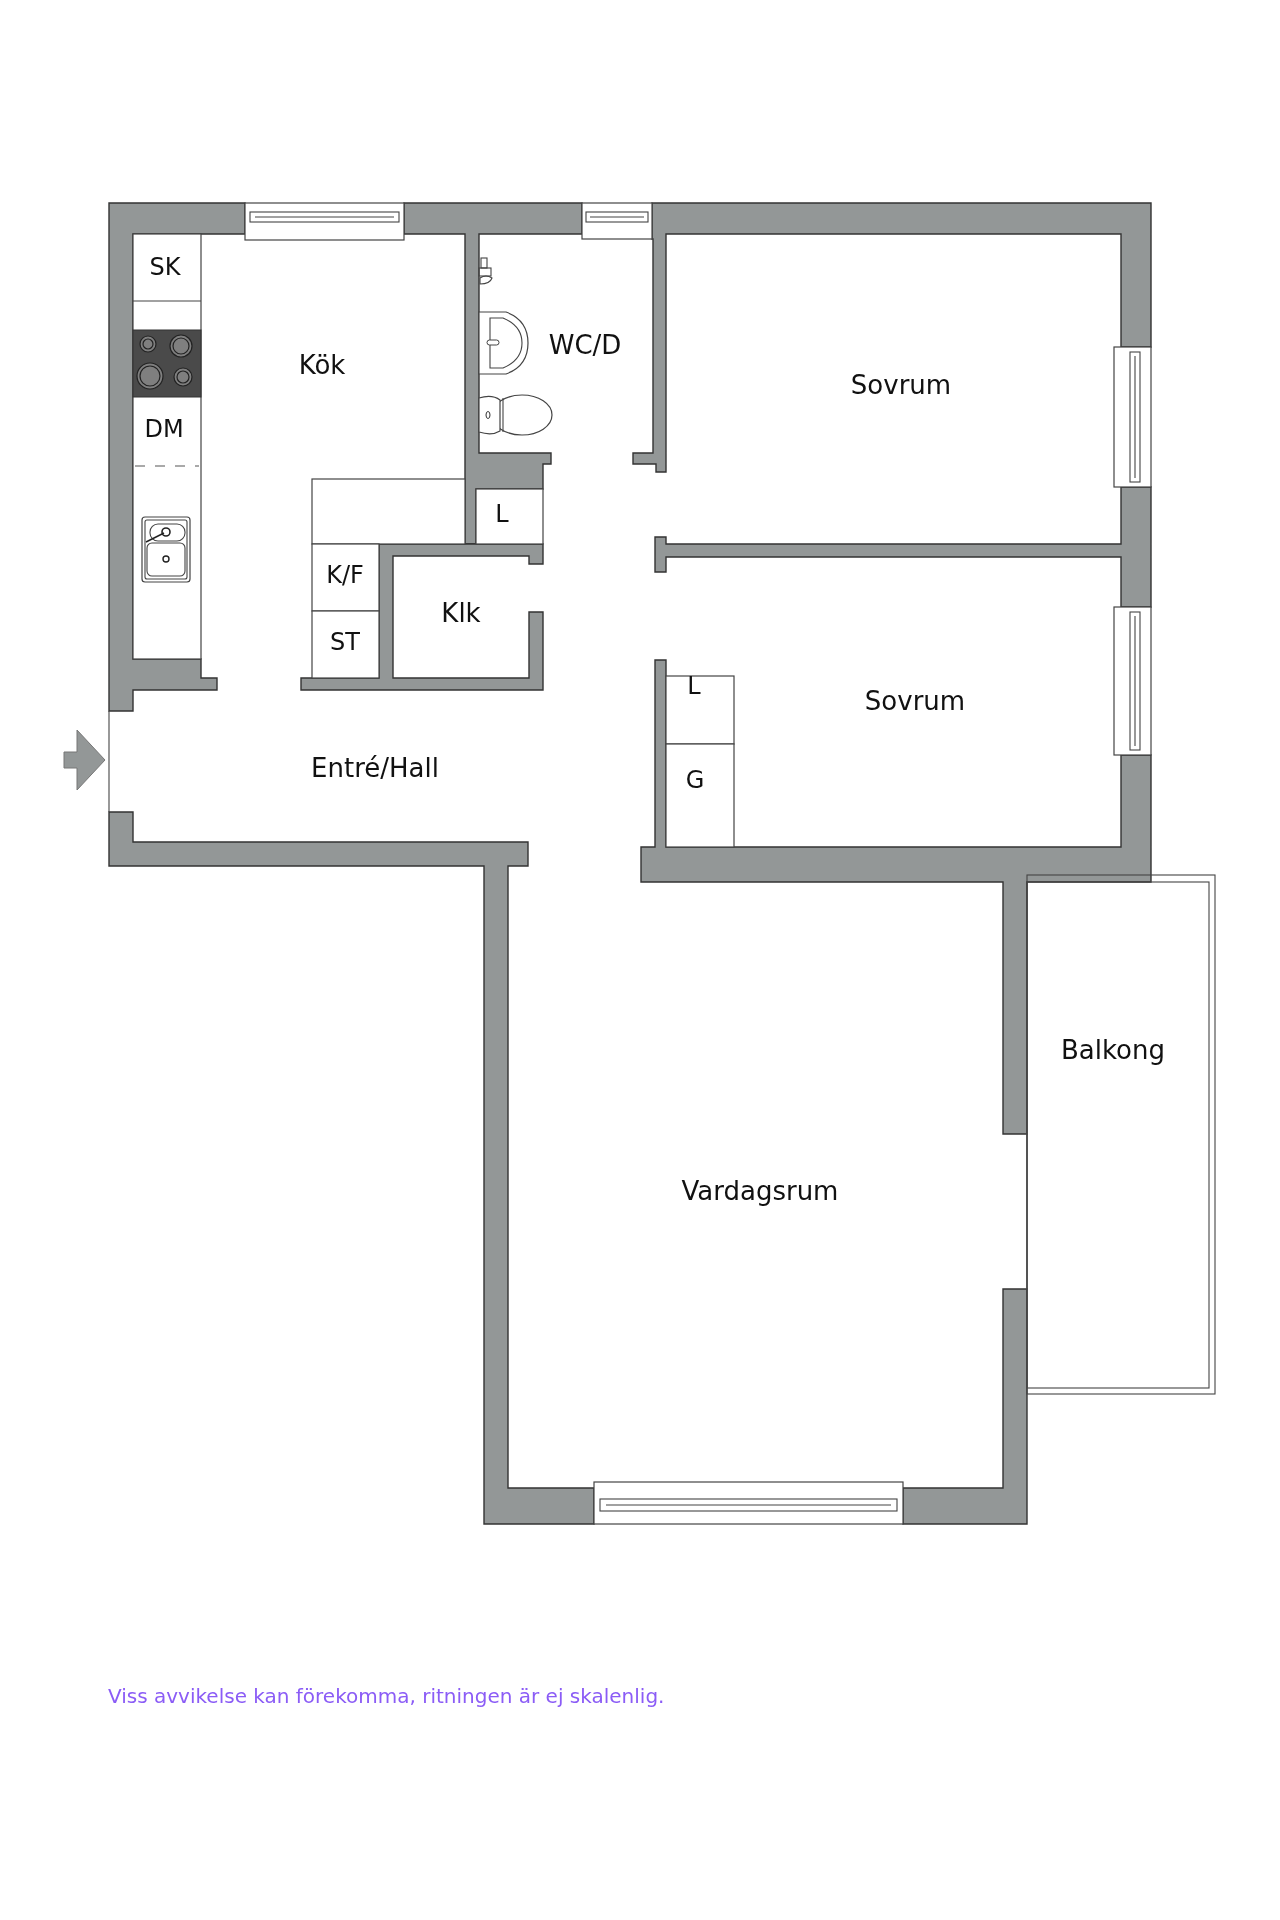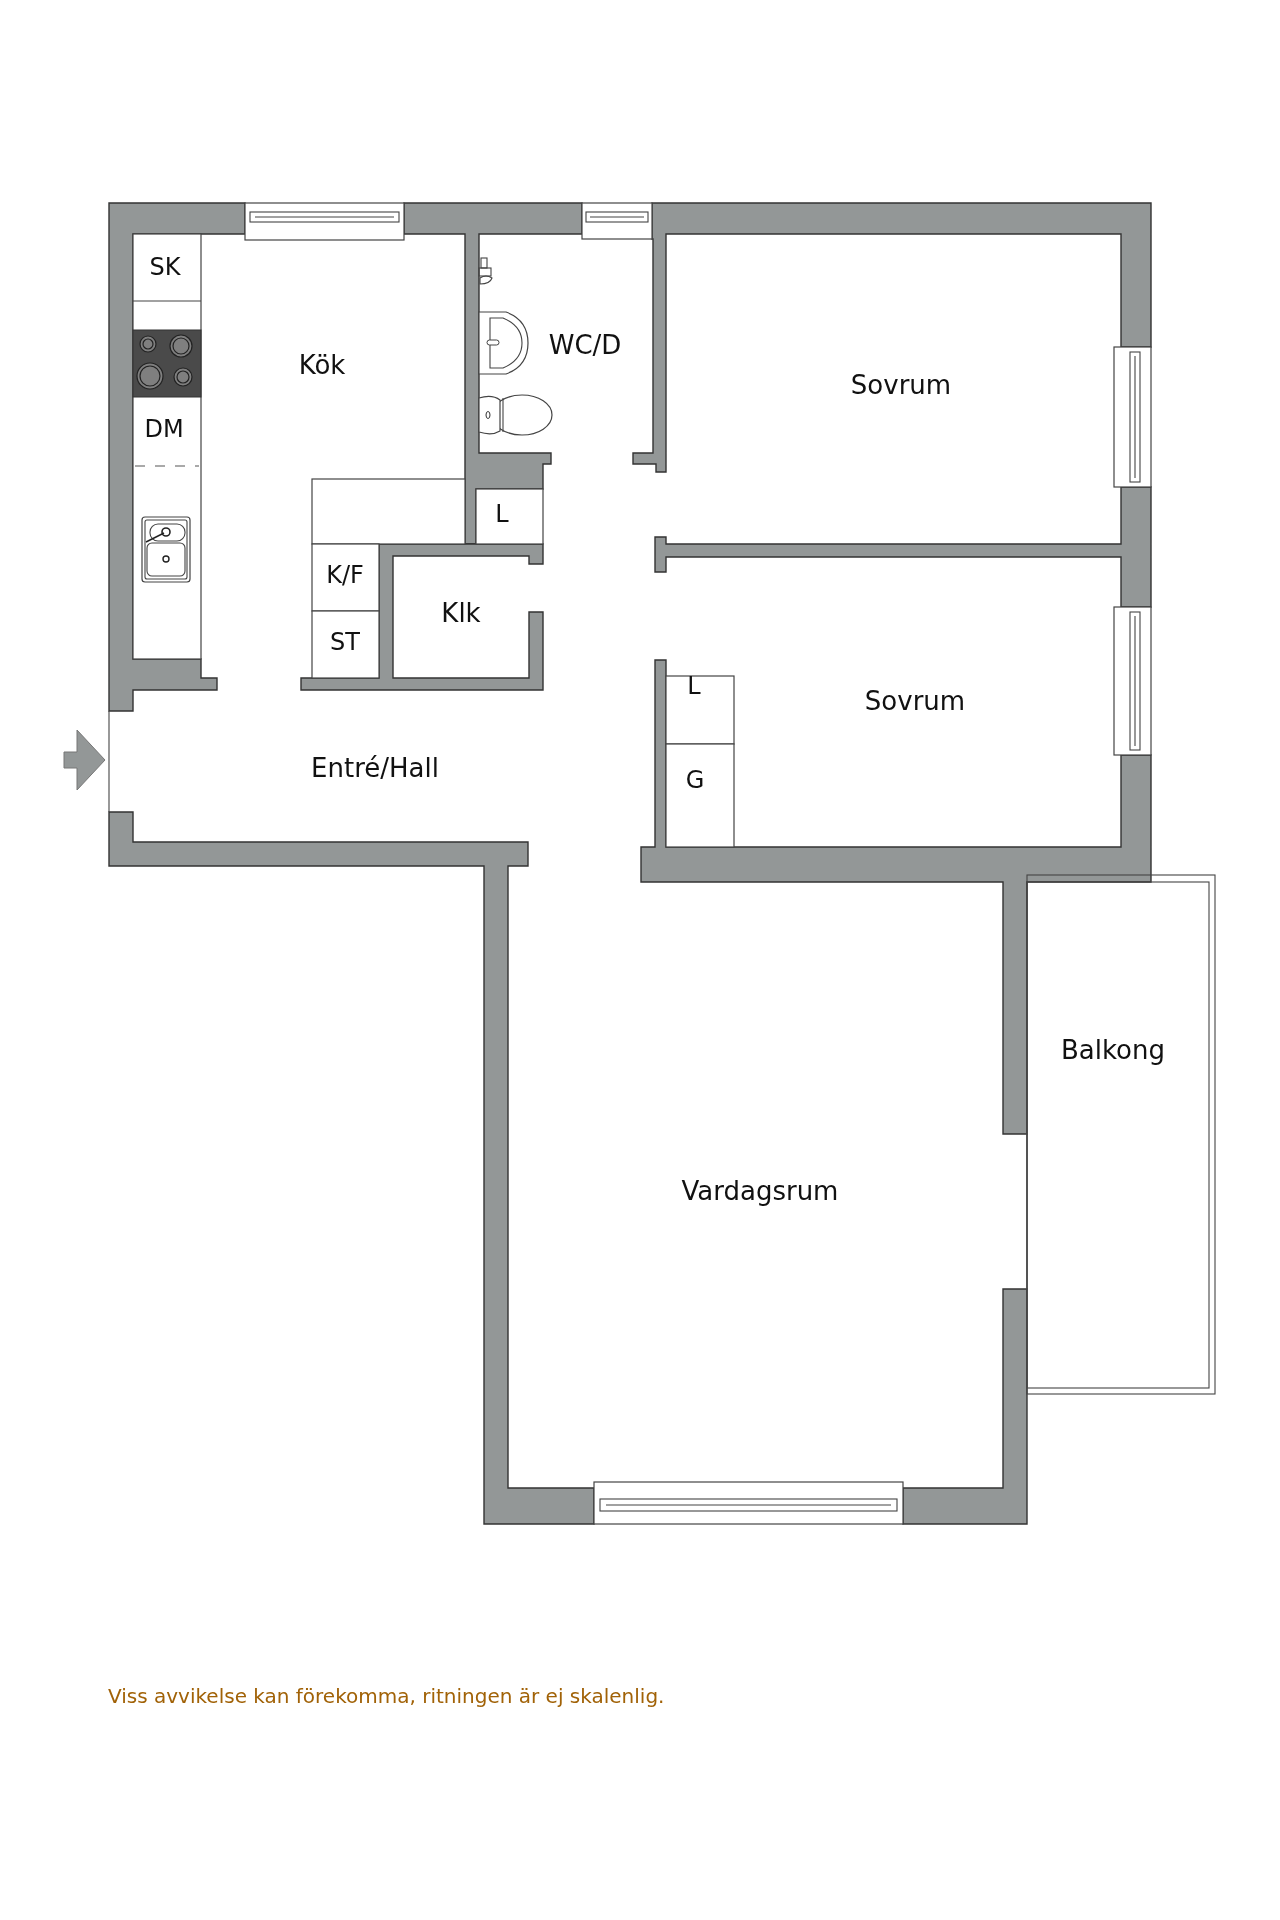--- a/index.html
+++ b/index.html
@@ -7,21 +7,21 @@
   #plan { position: absolute; left: 0; top: 0; width: 1280px; height: 1920px; }
   .wall { fill: #939797; stroke: #333333; stroke-width: 1.4; }
   .fixture { fill: #ffffff; stroke: #444444; stroke-width: 1.2; }
   .thin { fill: none; stroke: #444444; stroke-width: 1.1; }
   .win { fill: #ffffff; stroke: #444444; stroke-width: 1.2; }
   .stove { fill: #4a4a4a; stroke: #333; stroke-width: 1; }
   .burner { fill: #7f7f7f; stroke: #222; stroke-width: 1.2; }
   .lbl { font-family: "DejaVu Sans", sans-serif; font-size: 26px; fill: #111111; text-anchor: middle; dominant-baseline: middle; }
   .lbl-sm { font-family: "DejaVu Sans", sans-serif; font-size: 24px; fill: #111111; text-anchor: middle; dominant-baseline: middle; }
   .arrow { fill: #939797; stroke: #777; stroke-width: 1; }
-  #disclaimer { position: absolute; left: 108px; top: 1684px; font-family: "DejaVu Sans", sans-serif; font-size: 20px; color: #a16207; white-space: nowrap; }
+  #disclaimer { position: absolute; left: 108px; top: 1684px; font-family: "DejaVu Sans", sans-serif; font-size: 20px; color: #8b5cf6; white-space: nowrap; }
 </style>
 </head>
 <body>
 
 <svg id="plan" viewBox="0 0 1280 1920" xmlns="http://www.w3.org/2000/svg">
 
   <g>
 
     <polygon class="wall" points="109,203 245,203 245,234 133,234 133,659 201,659 201,678 217,678 217,690 133,690 133,711 109,711"></polygon>
 

